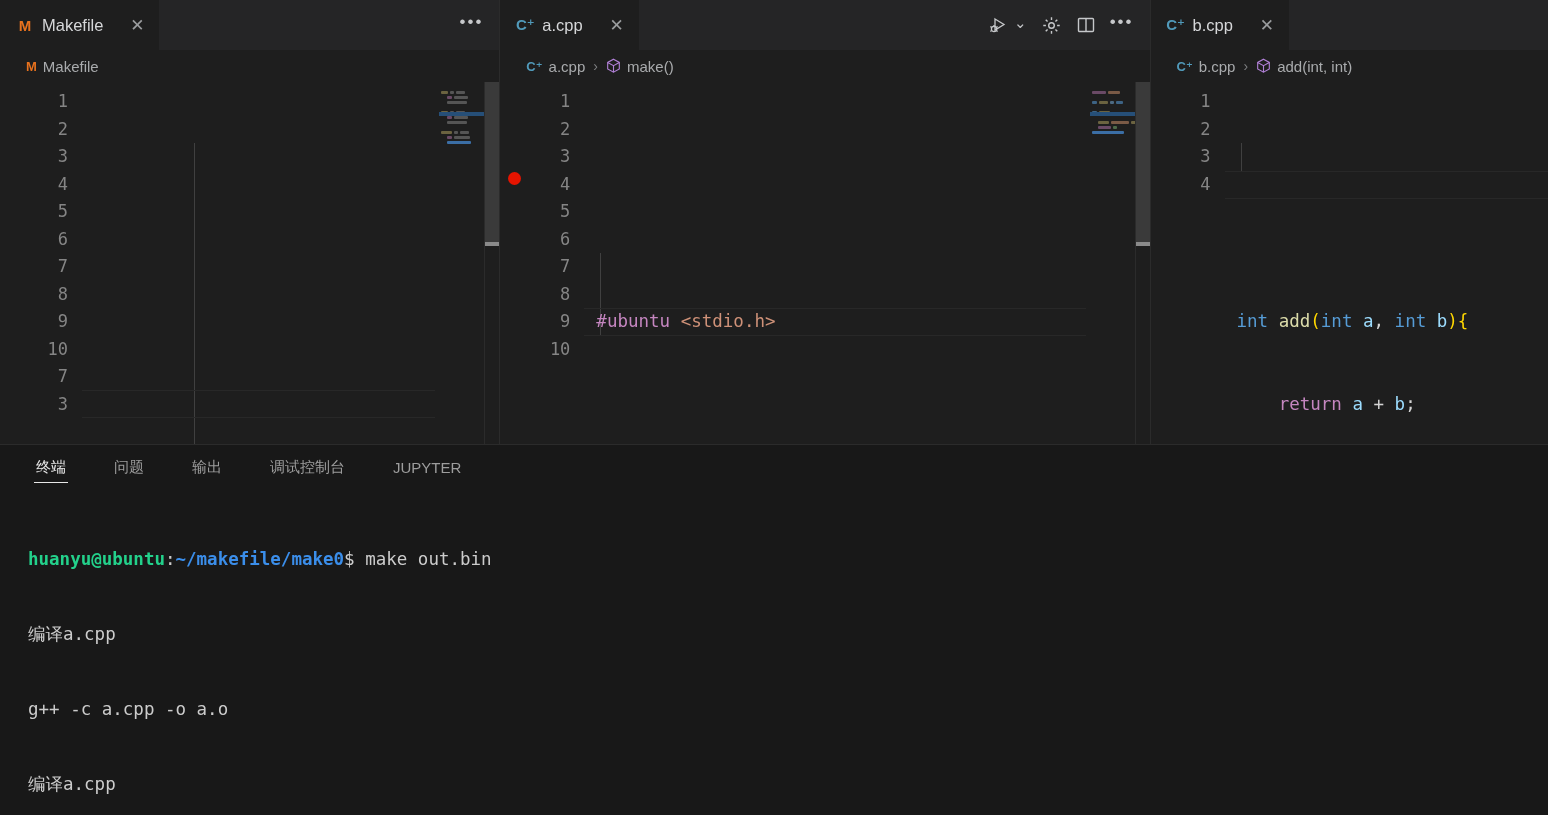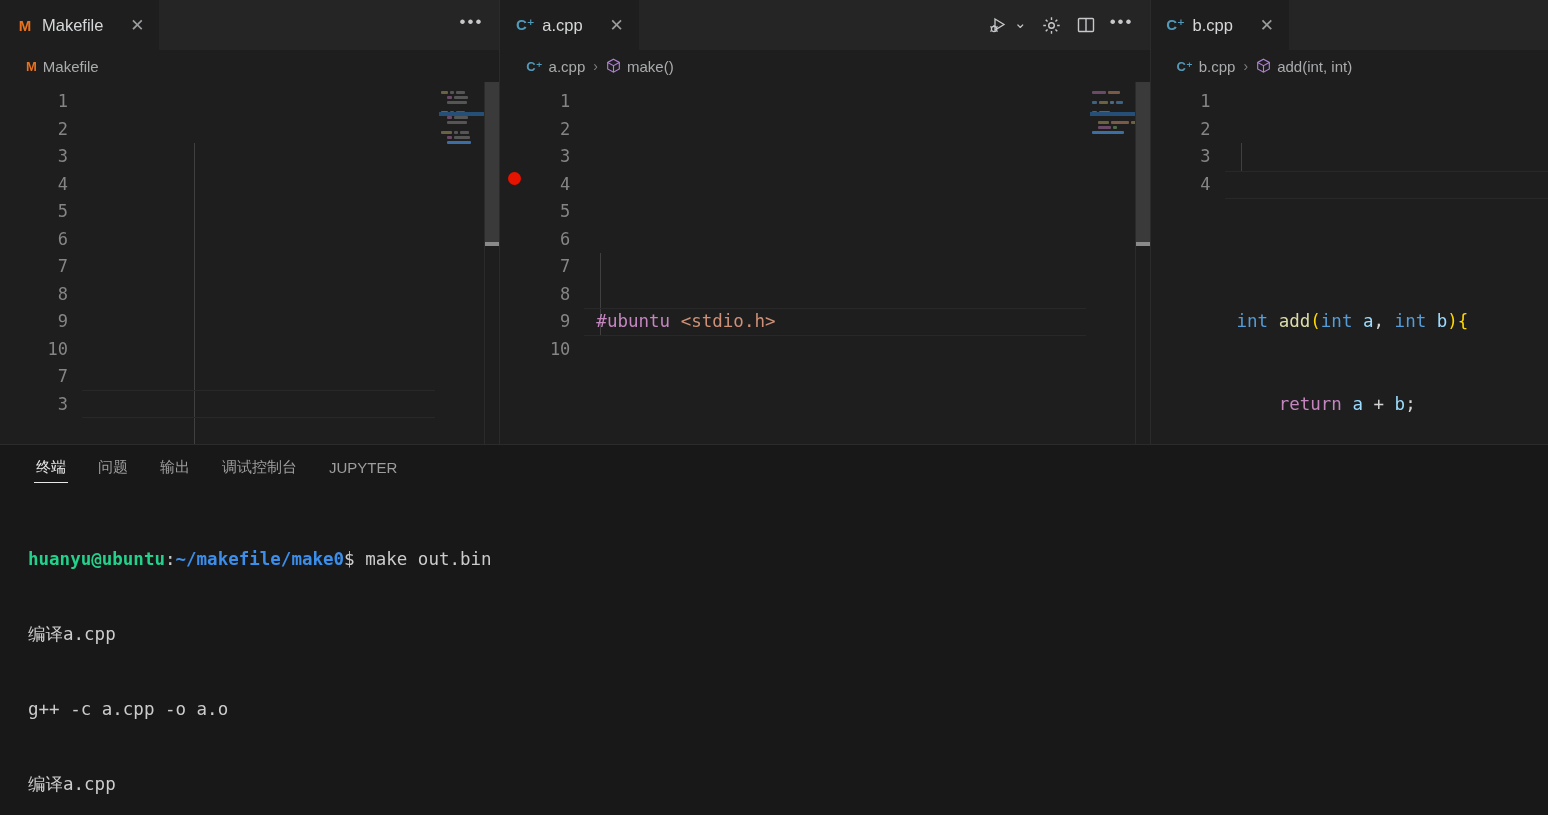--- a/index.html
+++ b/index.html
@@ -59,21 +59,21 @@
 
   .minimap{position:relative;flex:0 0 64px;background:#1e1e1e;padding-top:8px;overflow:hidden;}
   .mmline{height:4px;margin:1px 0 1px 6px;display:flex;gap:2px;}
   .mmseg{height:3px;border-radius:1px;}
   .mmsel{position:absolute;left:4px;right:6px;height:4px;background:#264f78;}
   .vthumb{position:absolute;right:0;width:14px;background:#4a4a4a;}
   .overview{position:absolute;top:0;right:0;bottom:0;width:14px;border-left:1px solid #2b2b2b;}
 
   
   .panel{position:relative;flex:1;background:#181818;border-top:1px solid #2b2b2b;display:flex;flex-direction:column;}
-  .paneltabs{height:44px;display:flex;align-items:center;padding-left:20px;gap:0;flex:0 0 44px;}
+  .paneltabs{height:44px;display:flex;align-items:center;padding-left:20px;gap:16px;flex:0 0 44px;}
   .ptab{position:relative;height:44px;display:flex;align-items:center;padding:0 16px;font-size:15px;color:#9d9d9d;white-space:nowrap;}
   .ptab.active{color:#e7e7e7;}
   .ptab.active:after{content:"";position:absolute;left:14px;right:14px;bottom:6px;height:1px;background:#e7e7e7;}
 
   .terminal{position:relative;flex:1;padding:8px 0 0 28px;font-family:"DejaVu Sans Mono","Liberation Mono",monospace;
             font-size:17.5px;line-height:25px;color:#cccccc;white-space:pre;}
   .t-user{color:#23d18b;font-weight:bold;margin-top:8px;}
   .t-colon{color:#cccccc;}
   .t-path{color:#3b8eea;font-weight:bold;}
   .t-dollar{color:#cccccc;}

